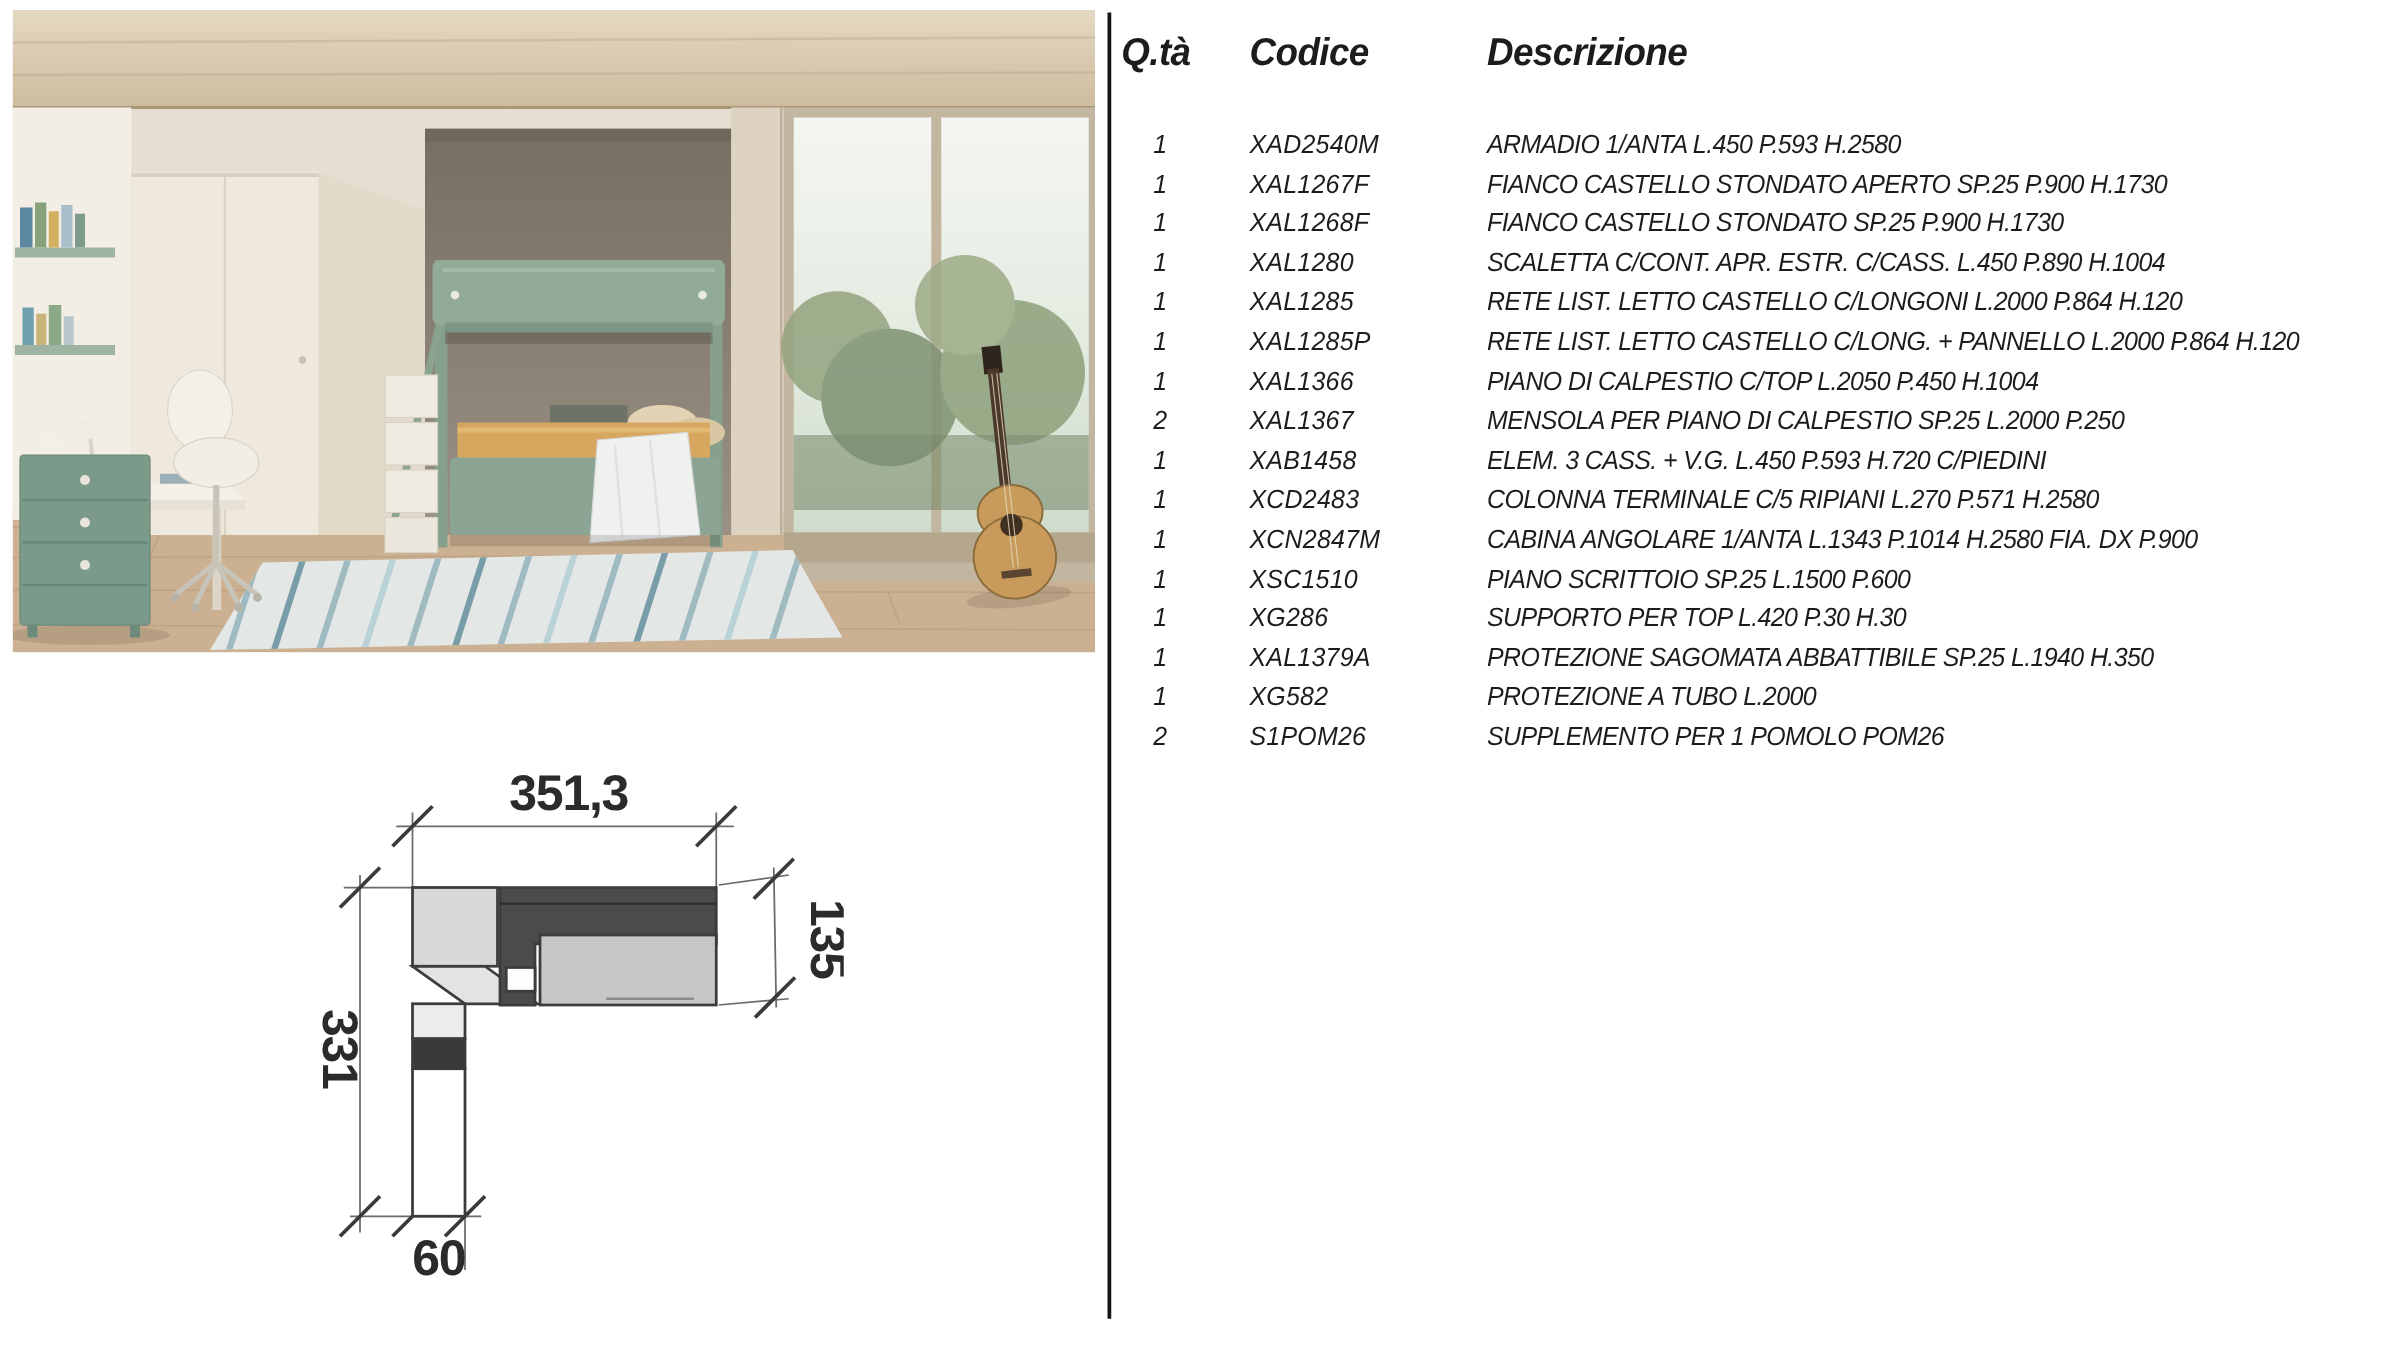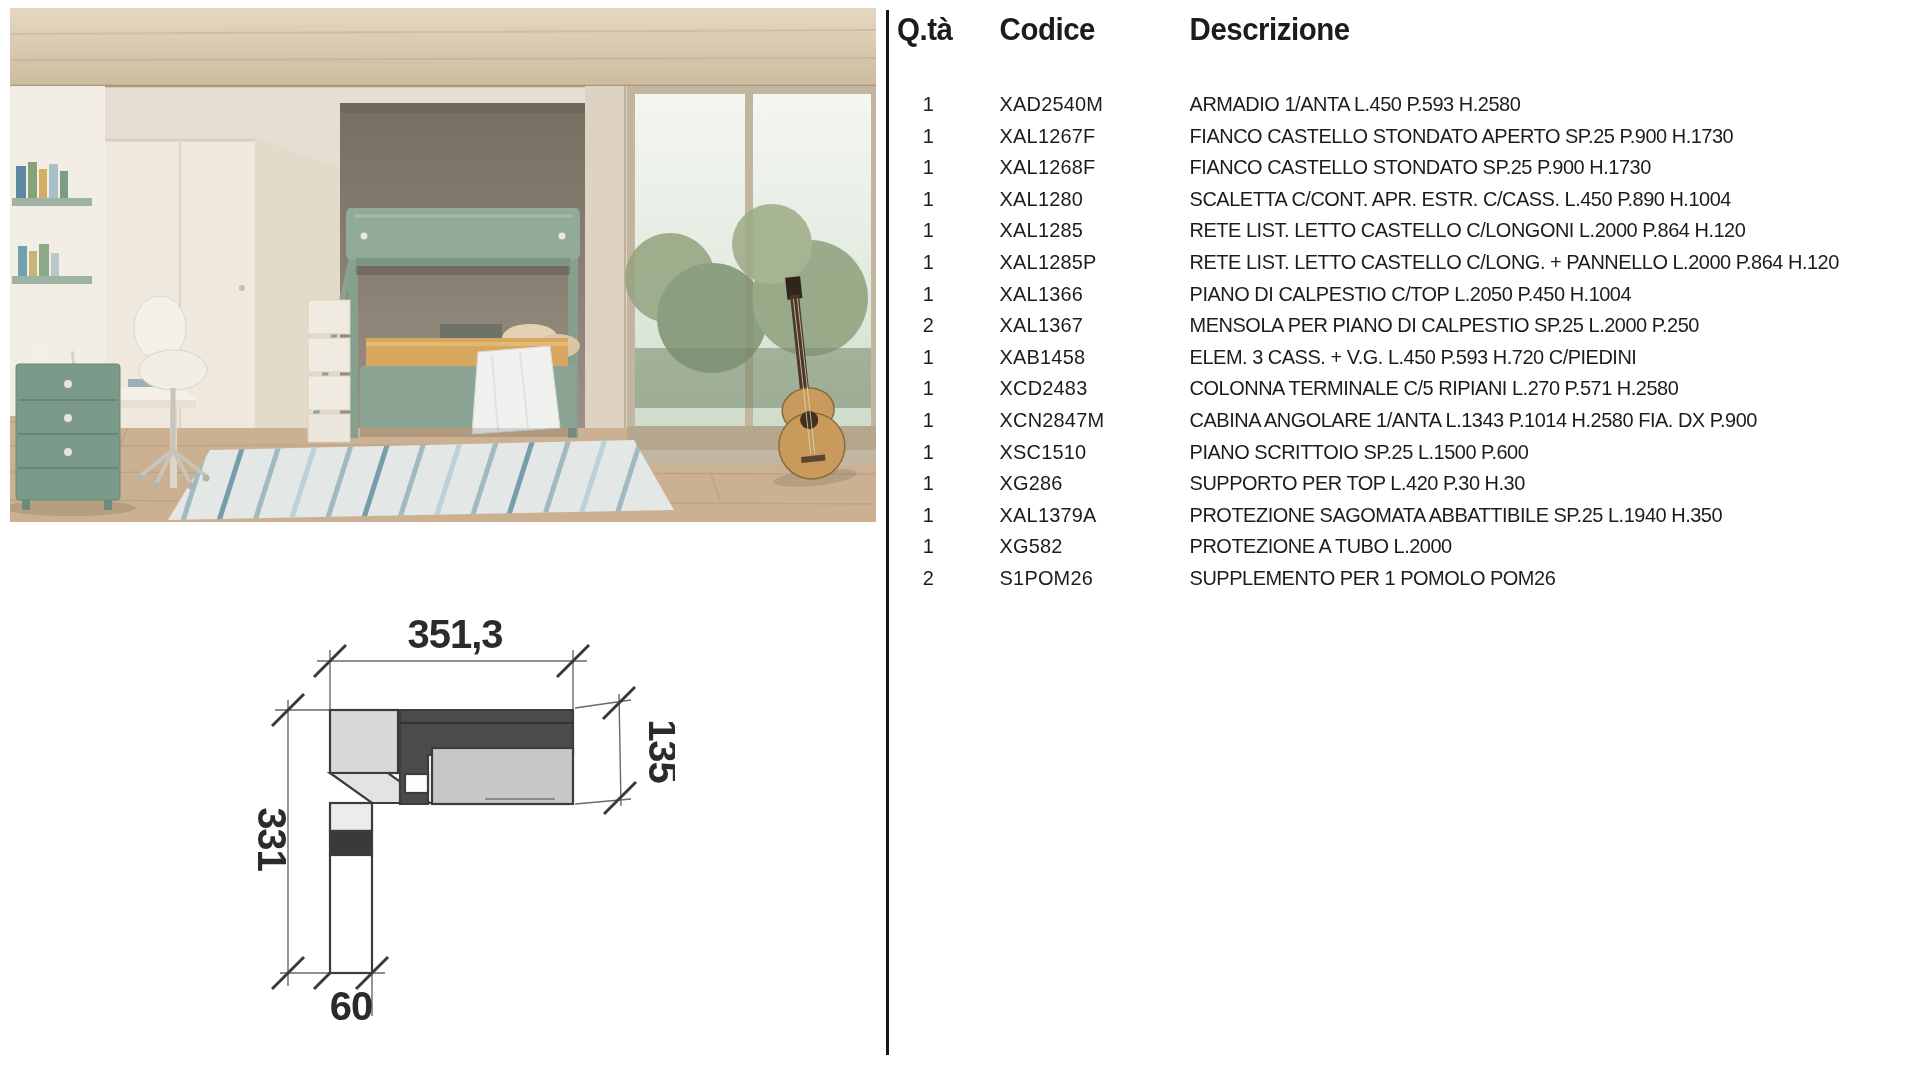--- a/index.html
+++ b/index.html
@@ -7,21 +7,21 @@
        font-family:"Liberation Sans",sans-serif;color:#1c1c1c;}
 
   
   .photo{position:absolute;left:10px;top:8px;width:866px;height:514px;overflow:hidden;}
   .photo svg{display:block;}
 
   
   .divider{position:absolute;left:886px;top:10px;width:3px;height:1045px;background:#161616;}
 
   
-  .parts{position:absolute;left:897px;top:12px;width:1012px;}
+  .parts{position:absolute;left:897px;top:24px;width:1012px;font-style:italic;}
   .tbl-head,.tbl-rows{display:grid;grid-template-columns:108px 200px 1fr;
        transform:scaleX(.95);transform-origin:left top;}
   .tbl-head{font-weight:bold;font-size:31px;letter-spacing:-0.5px;}
   .tbl-rows{margin-top:40px;font-size:21px;line-height:31.6px;letter-spacing:-0.3px;}
   .cell-qty{padding-left:27px;}
   .head-qty{padding-left:0;}
   .cell-code{letter-spacing:0.2px;}
   .cell-desc{white-space:nowrap;letter-spacing:-0.5px;}
 
   

